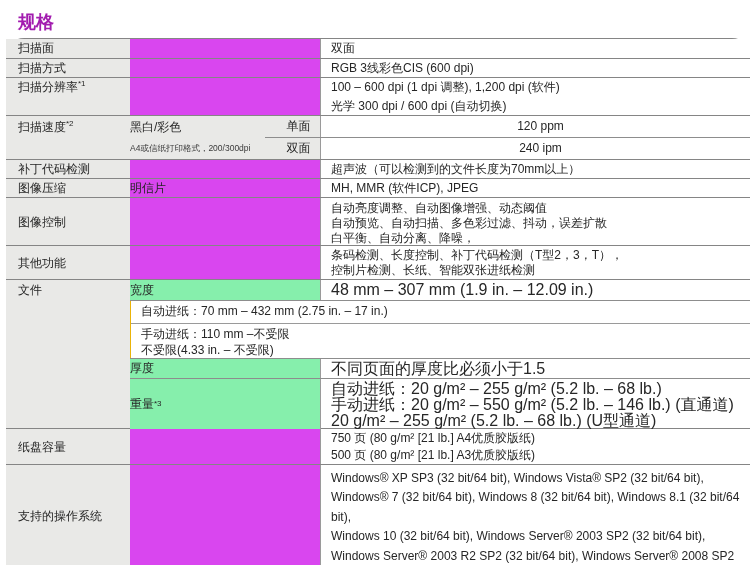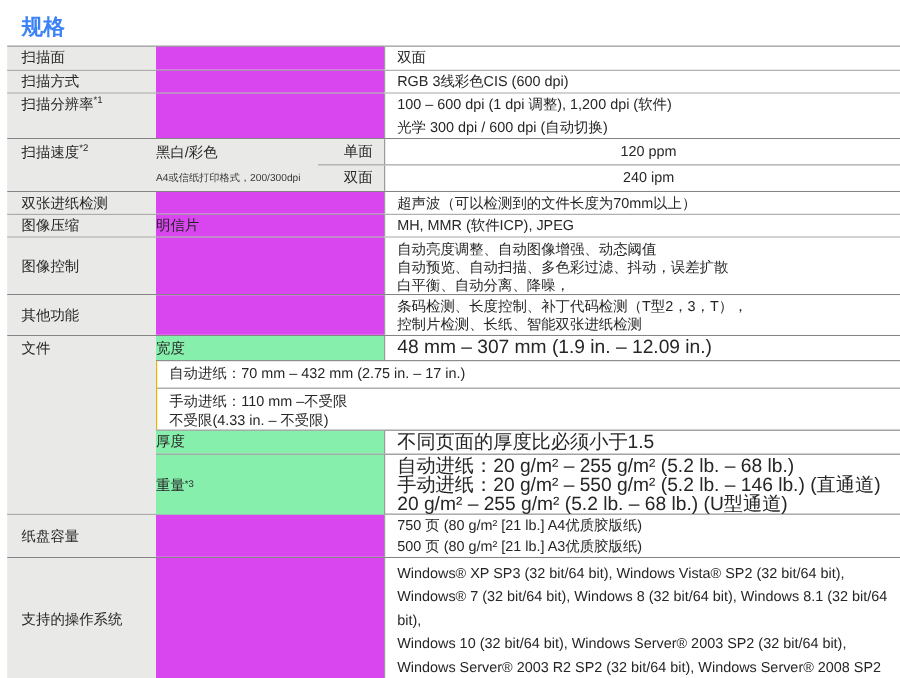--- a/index.html
+++ b/index.html
@@ -1,20 +1,20 @@
 <!DOCTYPE html>
 <html><head>
 <meta charset="utf-8">
 <style>
   html,body{margin:0;padding:0;background:#ffffff;}
   .page{position:relative;width:750px;height:565px;overflow:hidden;background:#ffffff;
         font-family:"Liberation Sans","DejaVu Sans",sans-serif;color:#262626;}
   .title{box-sizing:border-box;height:38px;margin:0;padding:10px 0 0 18px;
-         font-size:18px;font-weight:bold;color:#3b82f6;}
-  .spec-table{box-sizing:border-box;margin-left:6px;width:744px;border-top:1px solid #858585;}
+         font-size:18px;font-weight:bold;color:#a21caf;}
+  .spec-table{box-sizing:border-box;margin-left:6px;width:744px;border-top:1px solid #858585;border-radius:18px;}
   .spec-table *{box-sizing:border-box;}
   .row{display:flex;width:744px;}
   .row + .row{border-top:1px solid #858585;}
   
   .c1{width:124px;background:#e9e9e7;padding-left:12px;font-size:12px;}
   .c2{width:135px;background:#e9e9e7;font-size:12px;}
   .c23{width:190px;background:#d946ef;font-size:12px;}
   .c4{flex:1;background:#fff;border-left:1px solid #9a9a9a;padding-left:10px;font-size:12px;}
   .sup{font-size:8px;vertical-align:super;line-height:0;}
   
@@ -94,21 +94,21 @@
           <div class="c4">120 ppm</div>
         </div>
         <div class="srow bt">
           <div class="c3">双面</div>
           <div class="c4">240 ipm</div>
         </div>
       </div>
     </div>
 
     <div class="row h19">
-      <div class="c1 lh19">双张进纸检测</div>
+      <div class="c1 lh19">补丁代码检测</div>
       <div class="c23"></div>
       <div class="c4 lh19">超声波（可以检测到的文件长度为70mm以上）</div>
     </div>
 
     <div class="row h19">
       <div class="c1 lh19">图像压缩</div>
       <div class="c23 lh19">明信片</div>
       <div class="c4 lh19">MH, MMR (软件ICP), JPEG</div>
     </div>
 

